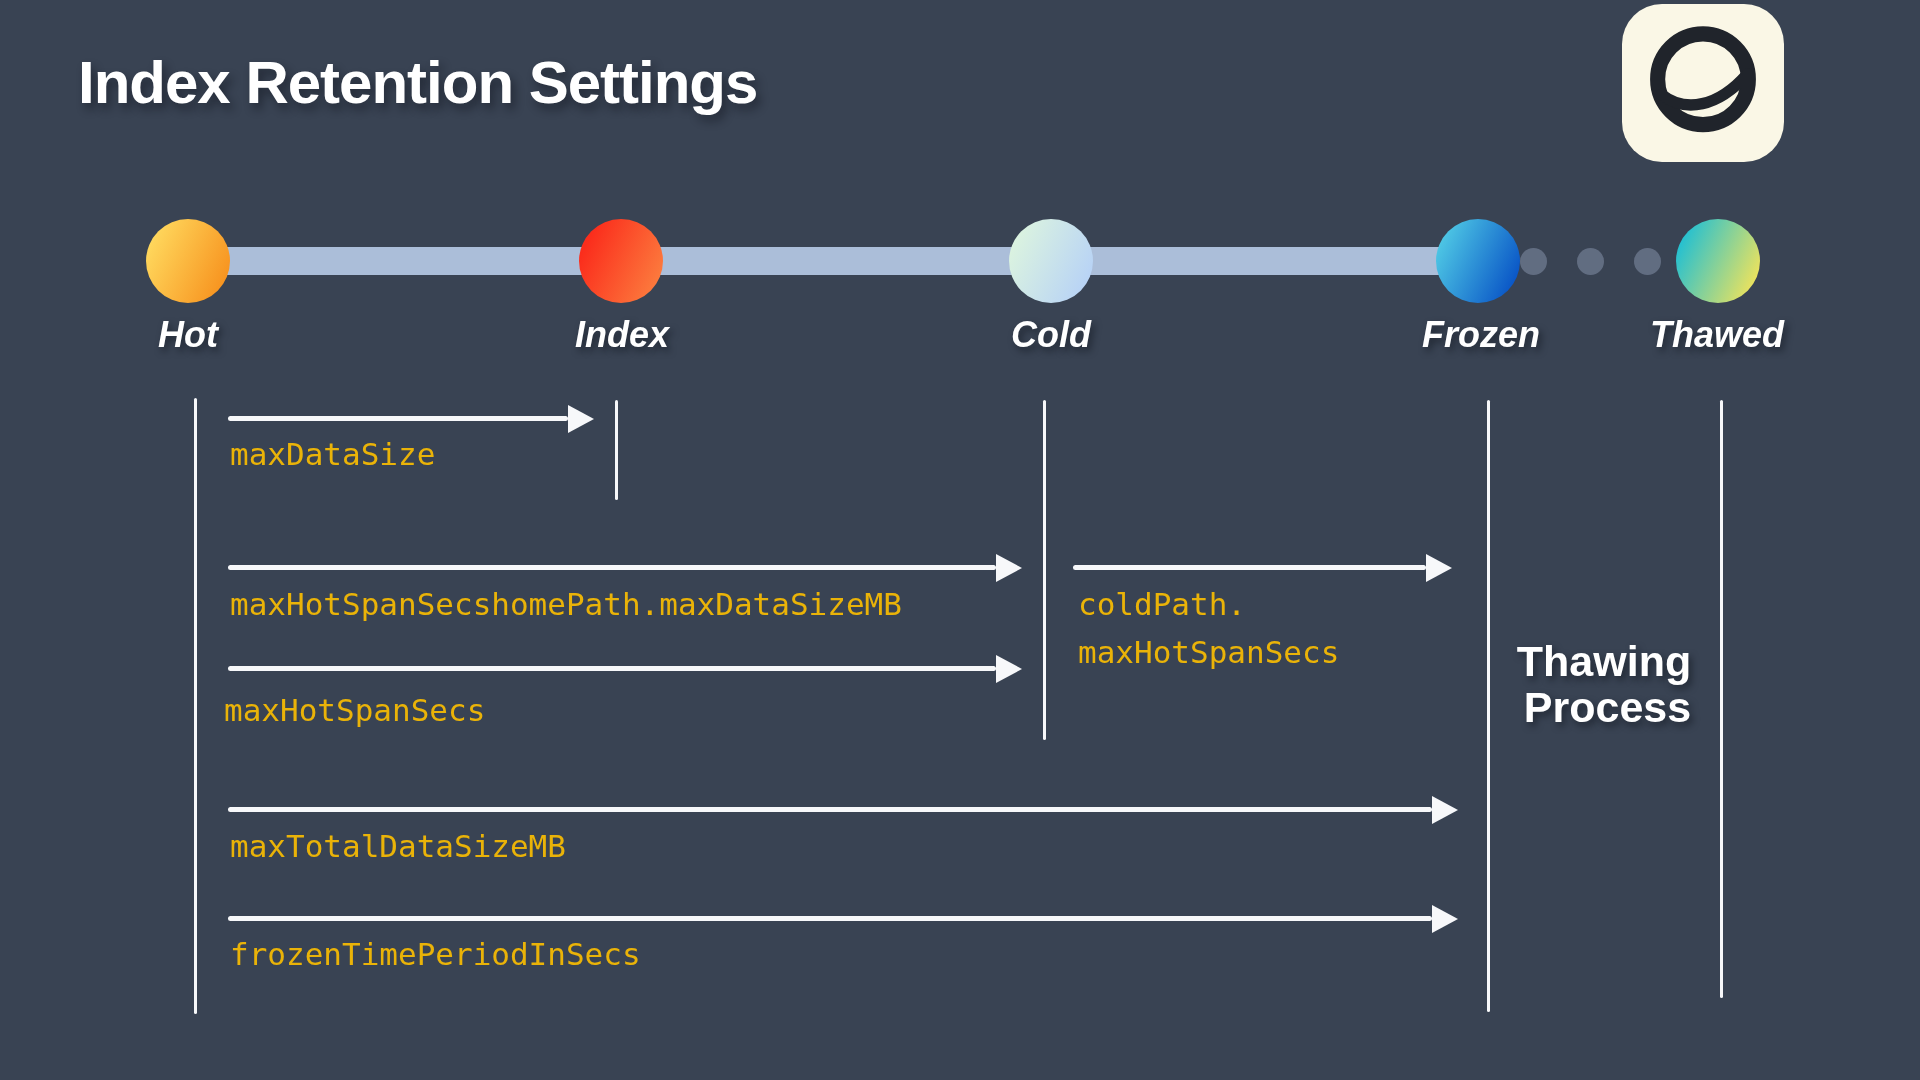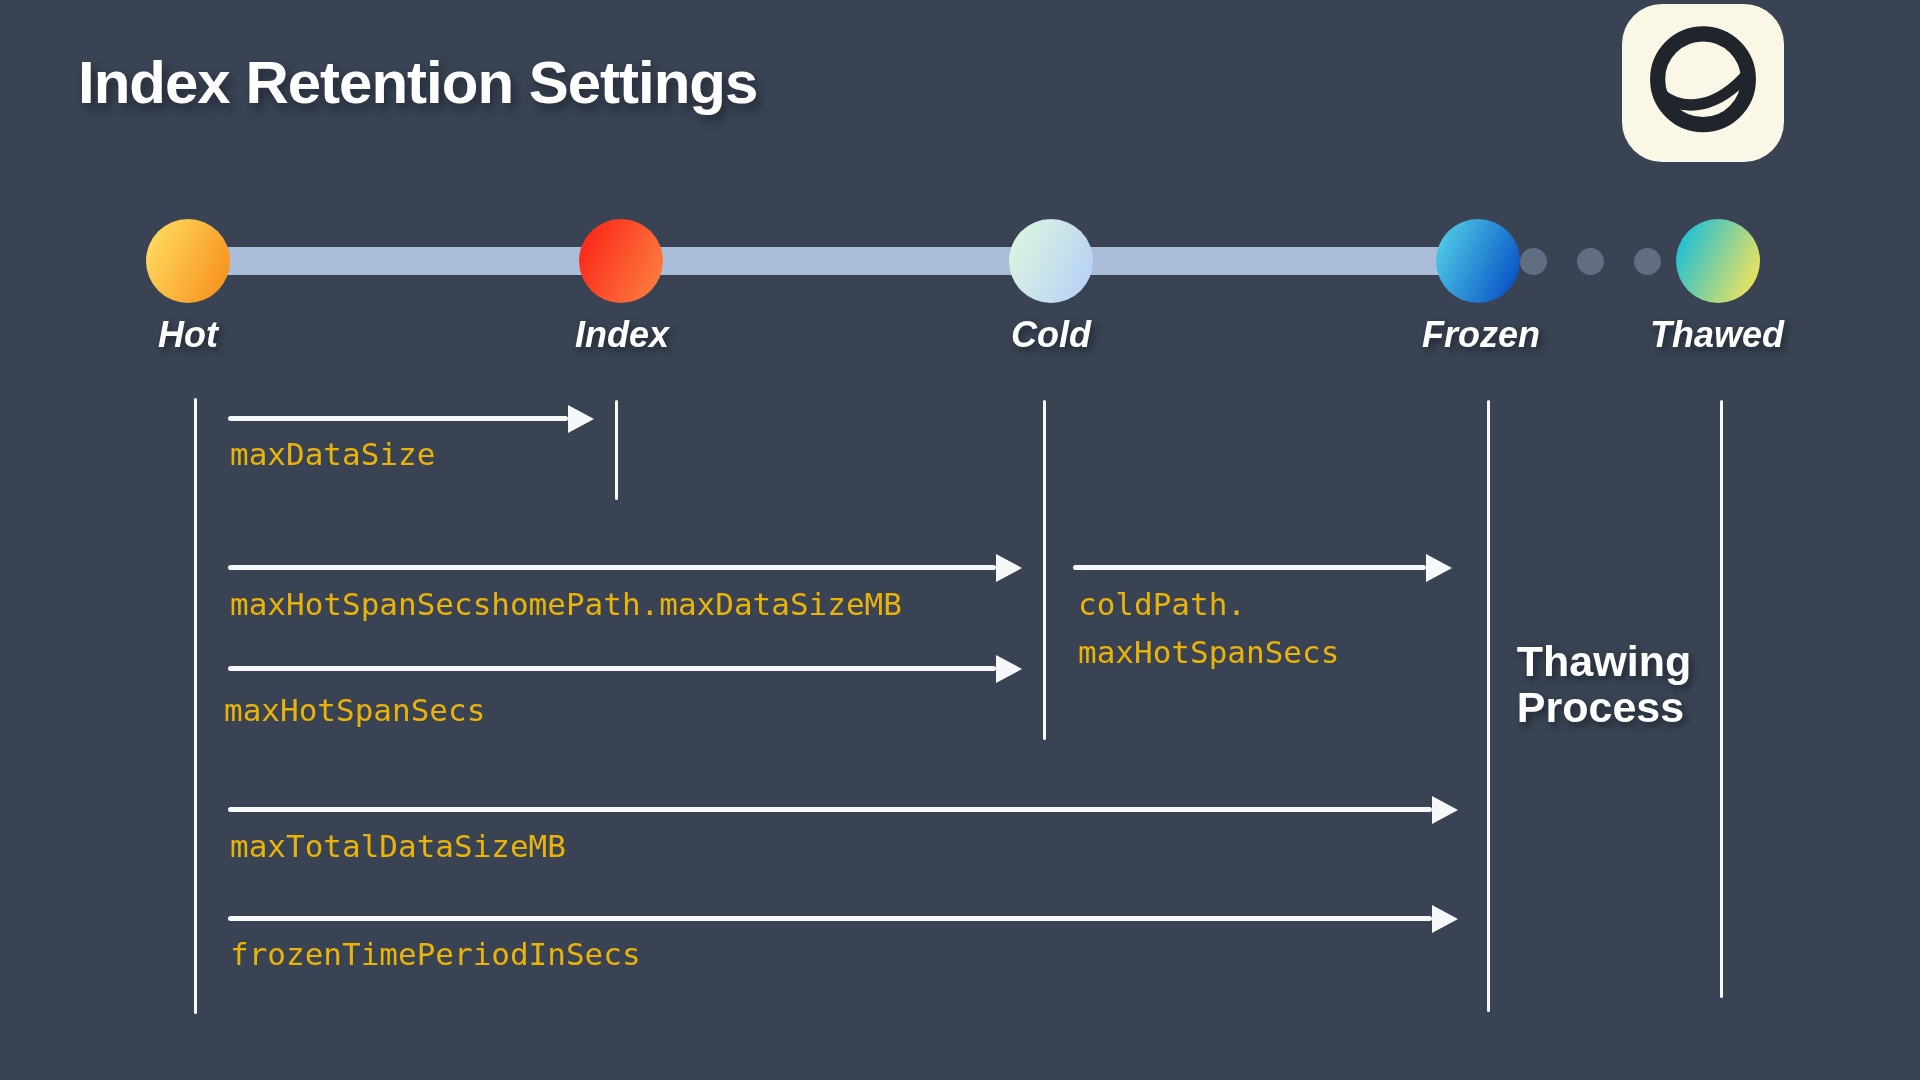--- a/index.html
+++ b/index.html
@@ -64,21 +64,21 @@
   
   .mono{
     position:absolute;
     font-family:"DejaVu Sans Mono", monospace;
     font-size:31px;color:#eab308;line-height:1.55;
     white-space:pre-line;
   }
   
   .thawing{
     position:absolute;left:1604px;top:638px;transform:translateX(-50%);
-    font-size:43px;font-weight:bold;color:#ffffff;text-align:left;
+    font-size:43px;font-weight:bold;color:#ffffff;text-align:right;
     line-height:1.08;white-space:pre-line;
     text-shadow:3px 4px 7px rgba(10,14,22,.5);
   }
 </style>
 </head>
 <body>
 
 <div class="canvas">
 
   <h1 class="title">Index Retention Settings</h1>

